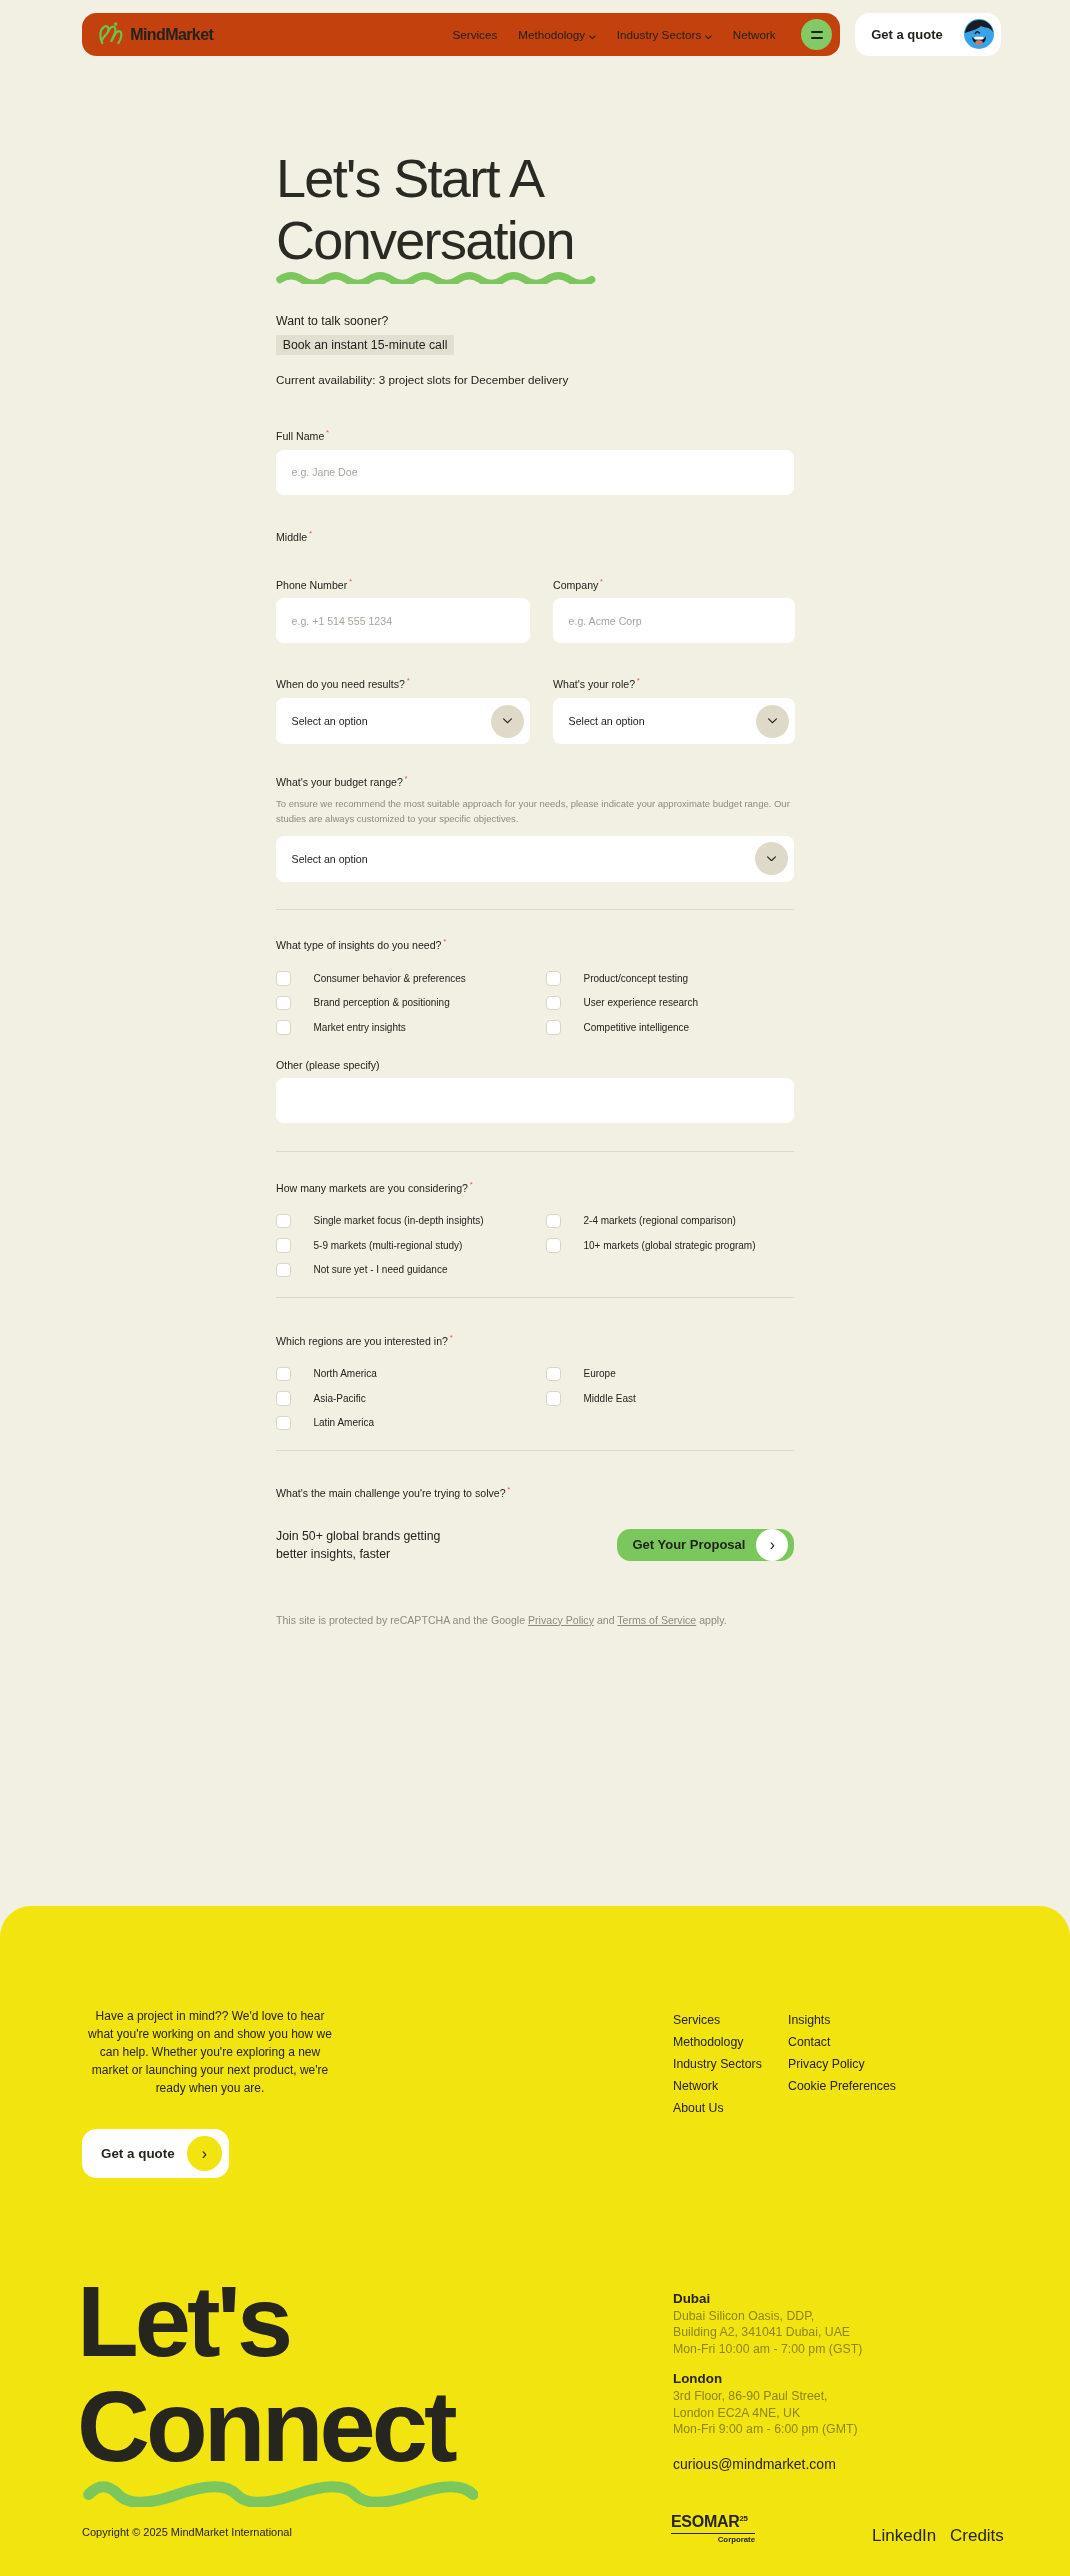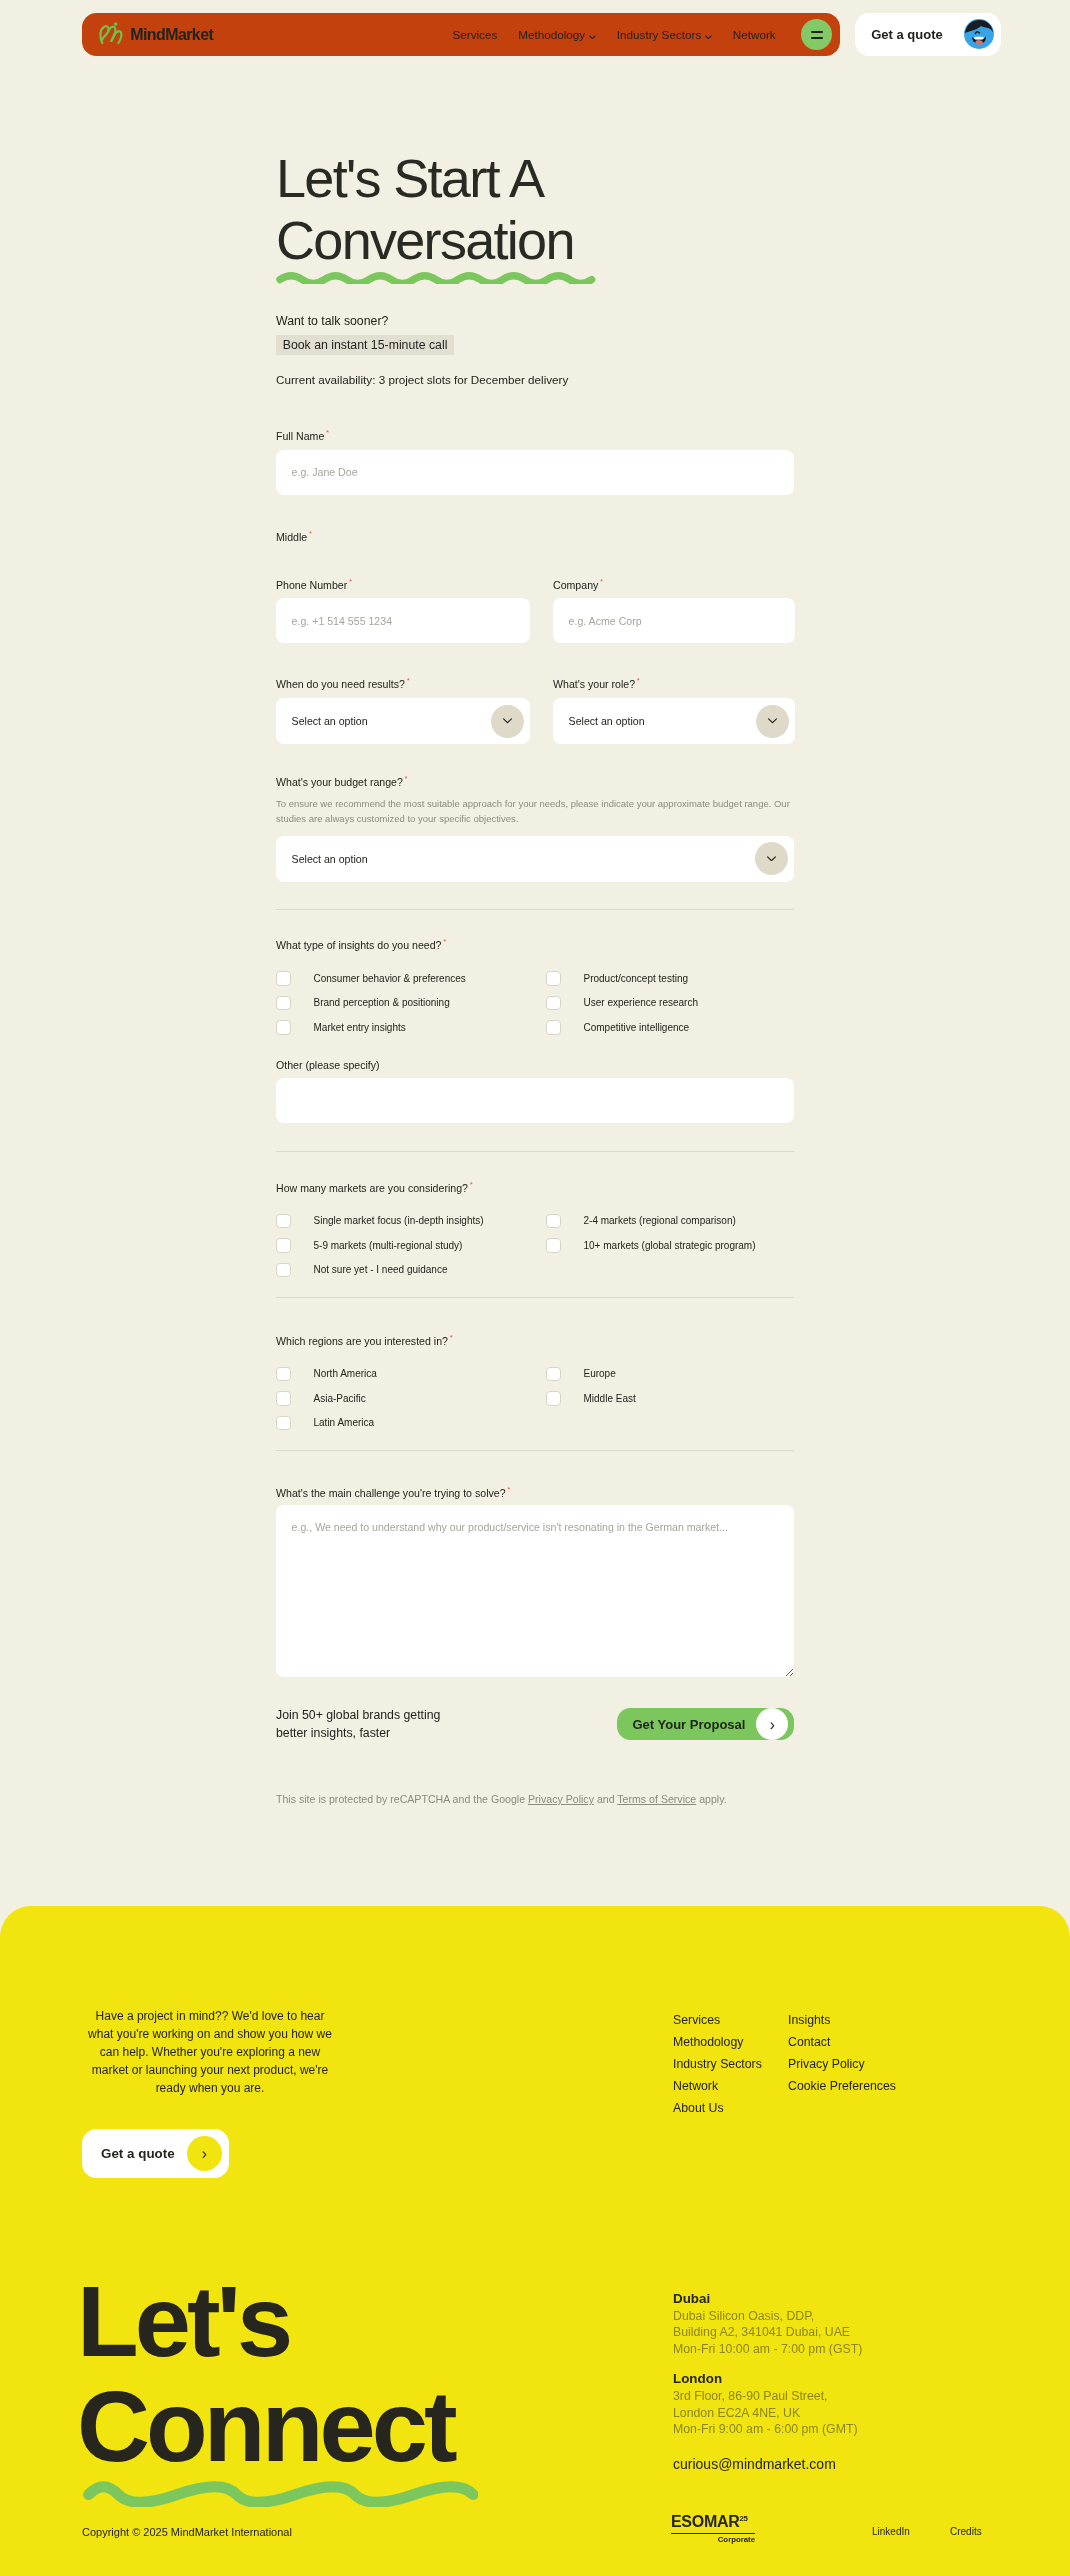--- a/index.html
+++ b/index.html
@@ -100,21 +100,21 @@
   .offices{position:absolute;left:673px;top:385px;}
   .office-city{font-size:13.4px;font-weight:600;line-height:16.7px;}
   .office-line{font-size:12.3px;line-height:16.7px;color:#8d8715;font-weight:500;}
   .office-gap{height:13.4px;}
   .f-email{margin-top:18px;font-size:14px;font-weight:500;color:#26251e;}
   .copyright{position:absolute;left:82px;top:620px;font-size:11px;font-weight:500;}
   .esomar{position:absolute;left:671px;top:607px;width:84px;}
   .esomar .es-top{font-size:16px;font-weight:700;letter-spacing:-0.3px;border-bottom:1.7px solid #26251e;padding-bottom:1.7px;display:block;}
   .esomar sup{font-size:7.8px;font-weight:700;}
   .esomar .es-sub{display:block;text-align:right;font-size:7.8px;font-weight:600;margin-top:1.7px;}
-  .f-bottomlink{position:absolute;top:620px;font-size:10px;font-weight:500;cursor:pointer;}
+  .f-bottomlink{position:absolute;top:620px;font-size:17px;font-weight:500;cursor:pointer;}
   .f-bottomlink.linkedin{left:872px;}
   .f-bottomlink.credits{left:950px;}
 </style>
 </head>
 <body>
 
 <div class="topbar">
   <div class="bar">
     <div class="brand">
       <span>
@@ -332,21 +332,20 @@
           <span class="cl">Latin America</span>
         </label>
     </div>
   </div>
 
   <div class="divider" style="margin-top:20px;"></div>
 
   
   <div class="fgroup">
     <div class="question"><span>What's the main challenge you're trying to solve?</span><sup class="req">*</sup></div>
-    <textarea class="challenge" placeholder="e.g., We need to understand why our product/service isn't resonating in the German market..." style=""></textarea>
   </div>
 
   
   <div class="cta-row">
     <div class="join"><span>Join 50+ global brands getting</span><br><span>better insights, faster</span></div>
     <button class="cta-btn">
       <span class="cta-label">Get Your Proposal</span>
       <span class="circle-arrow">›</span>
     </button>
   </div>

